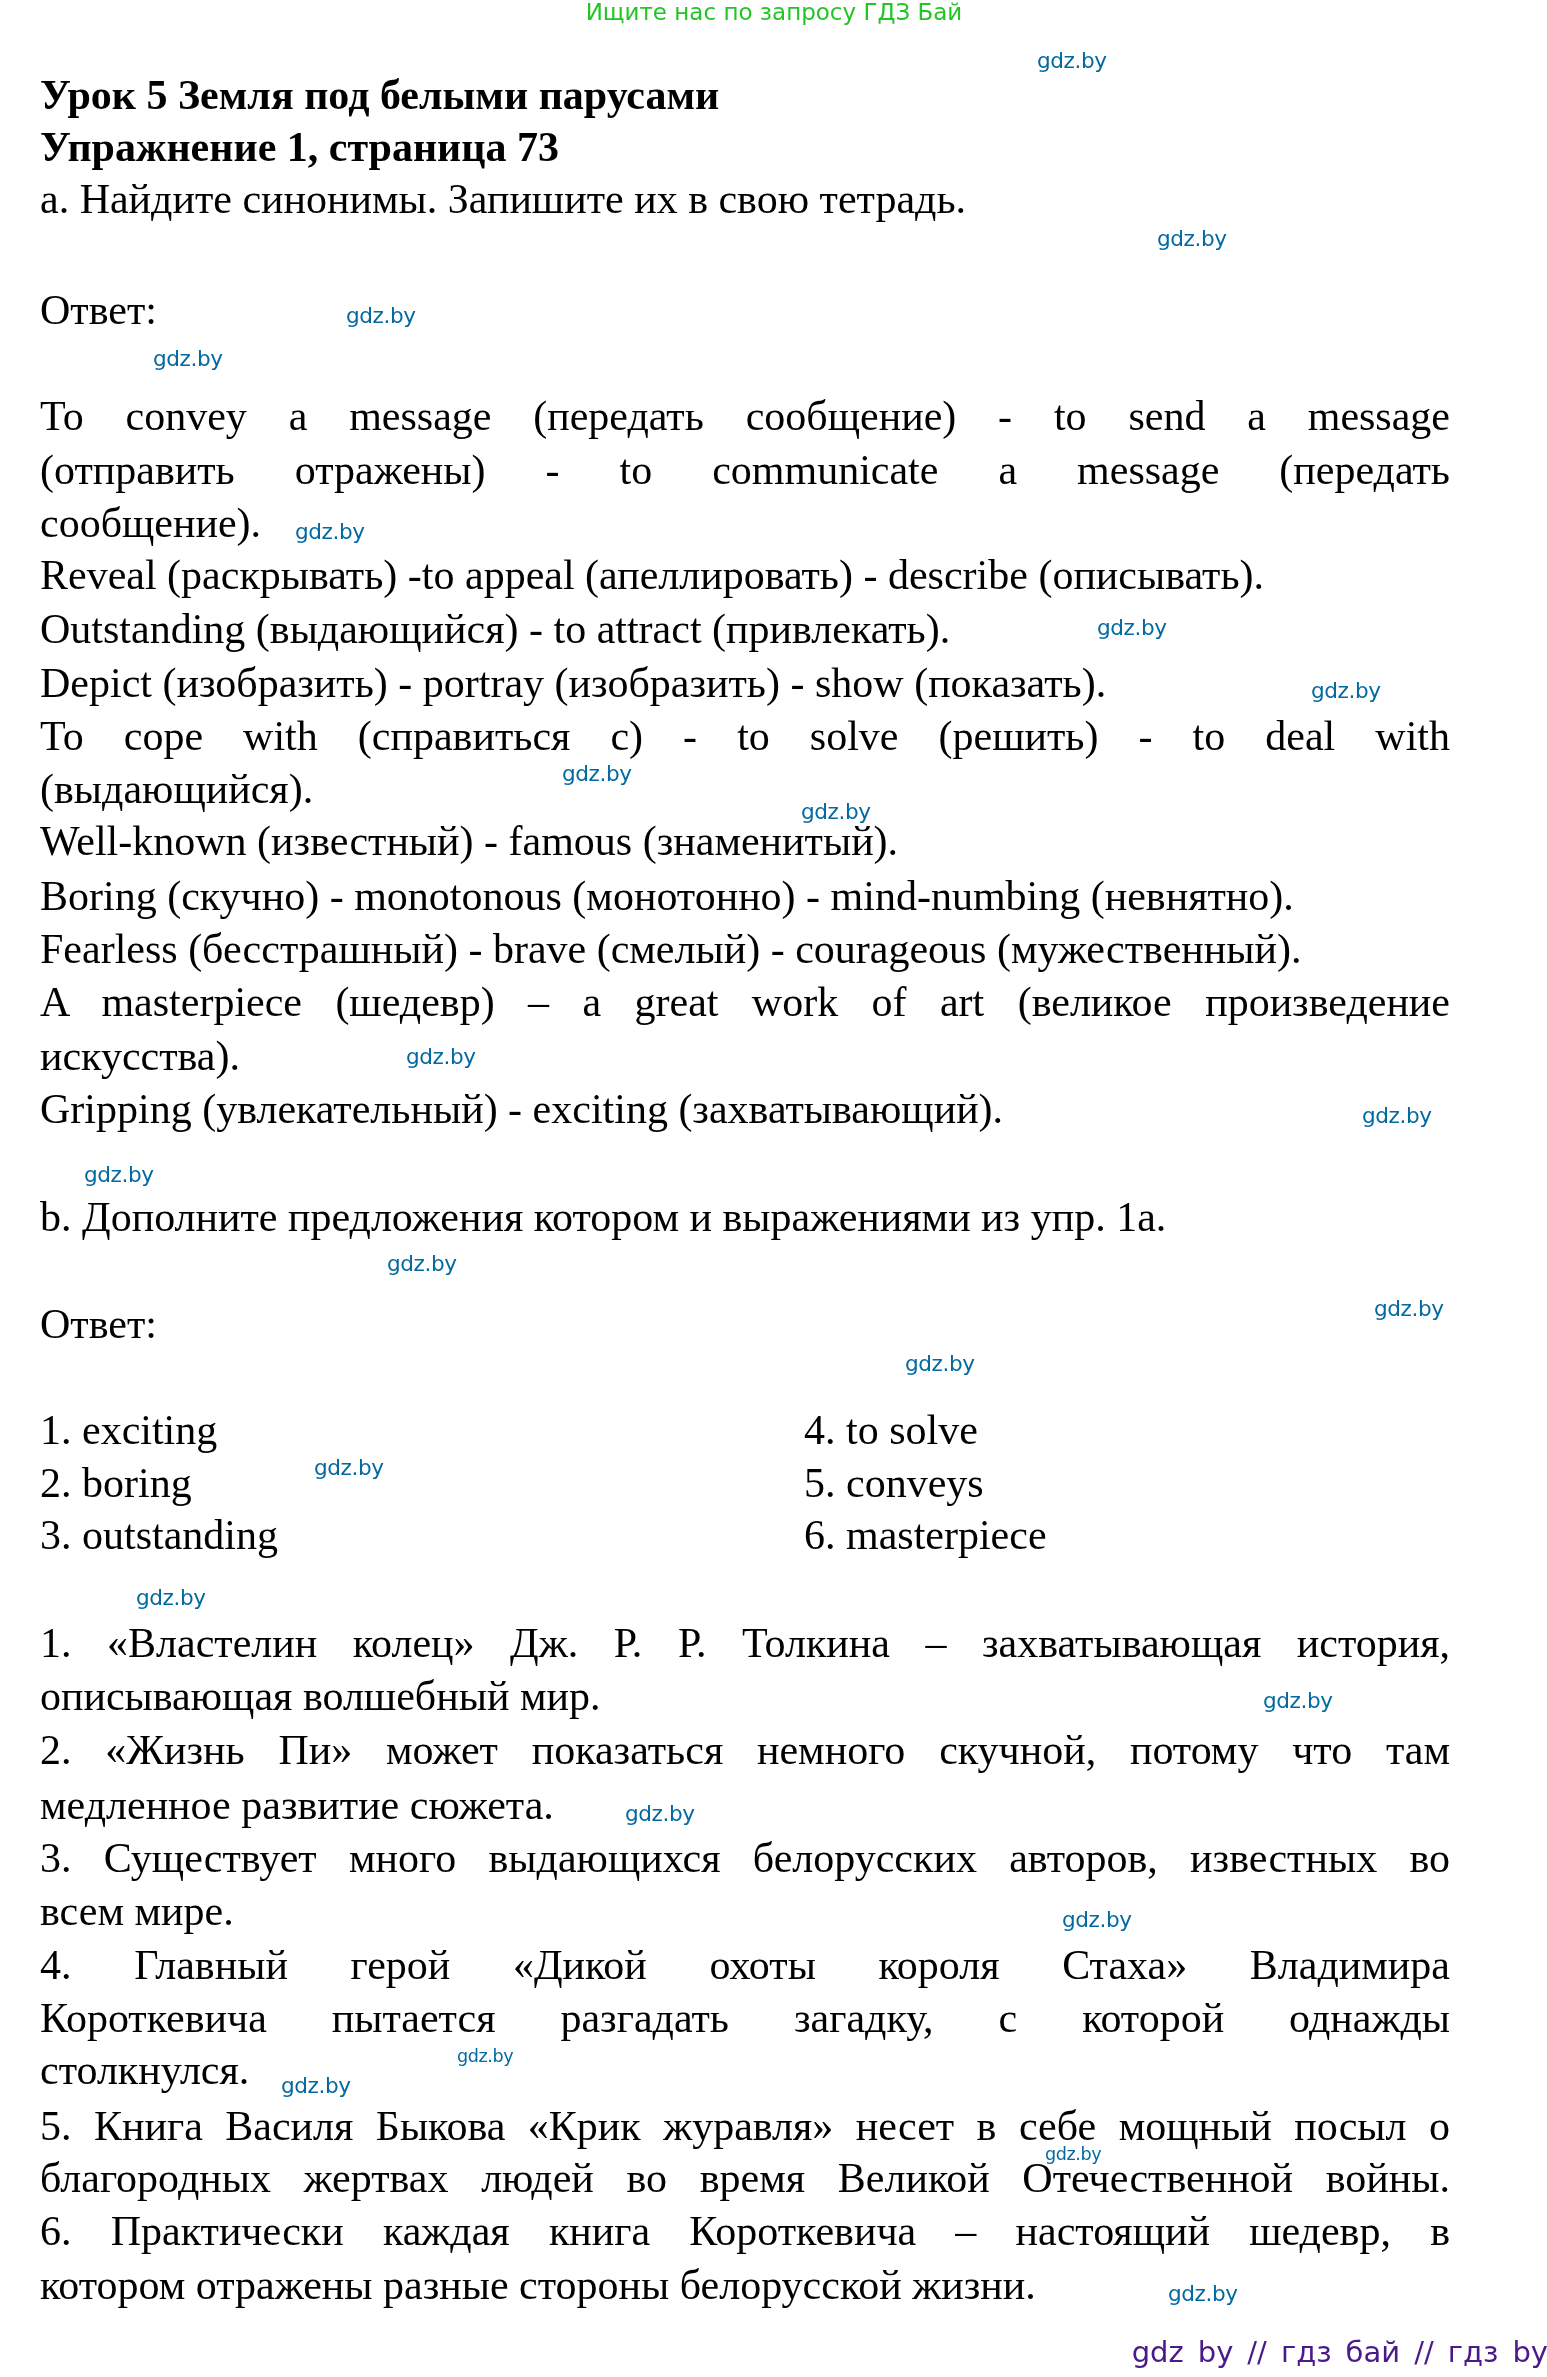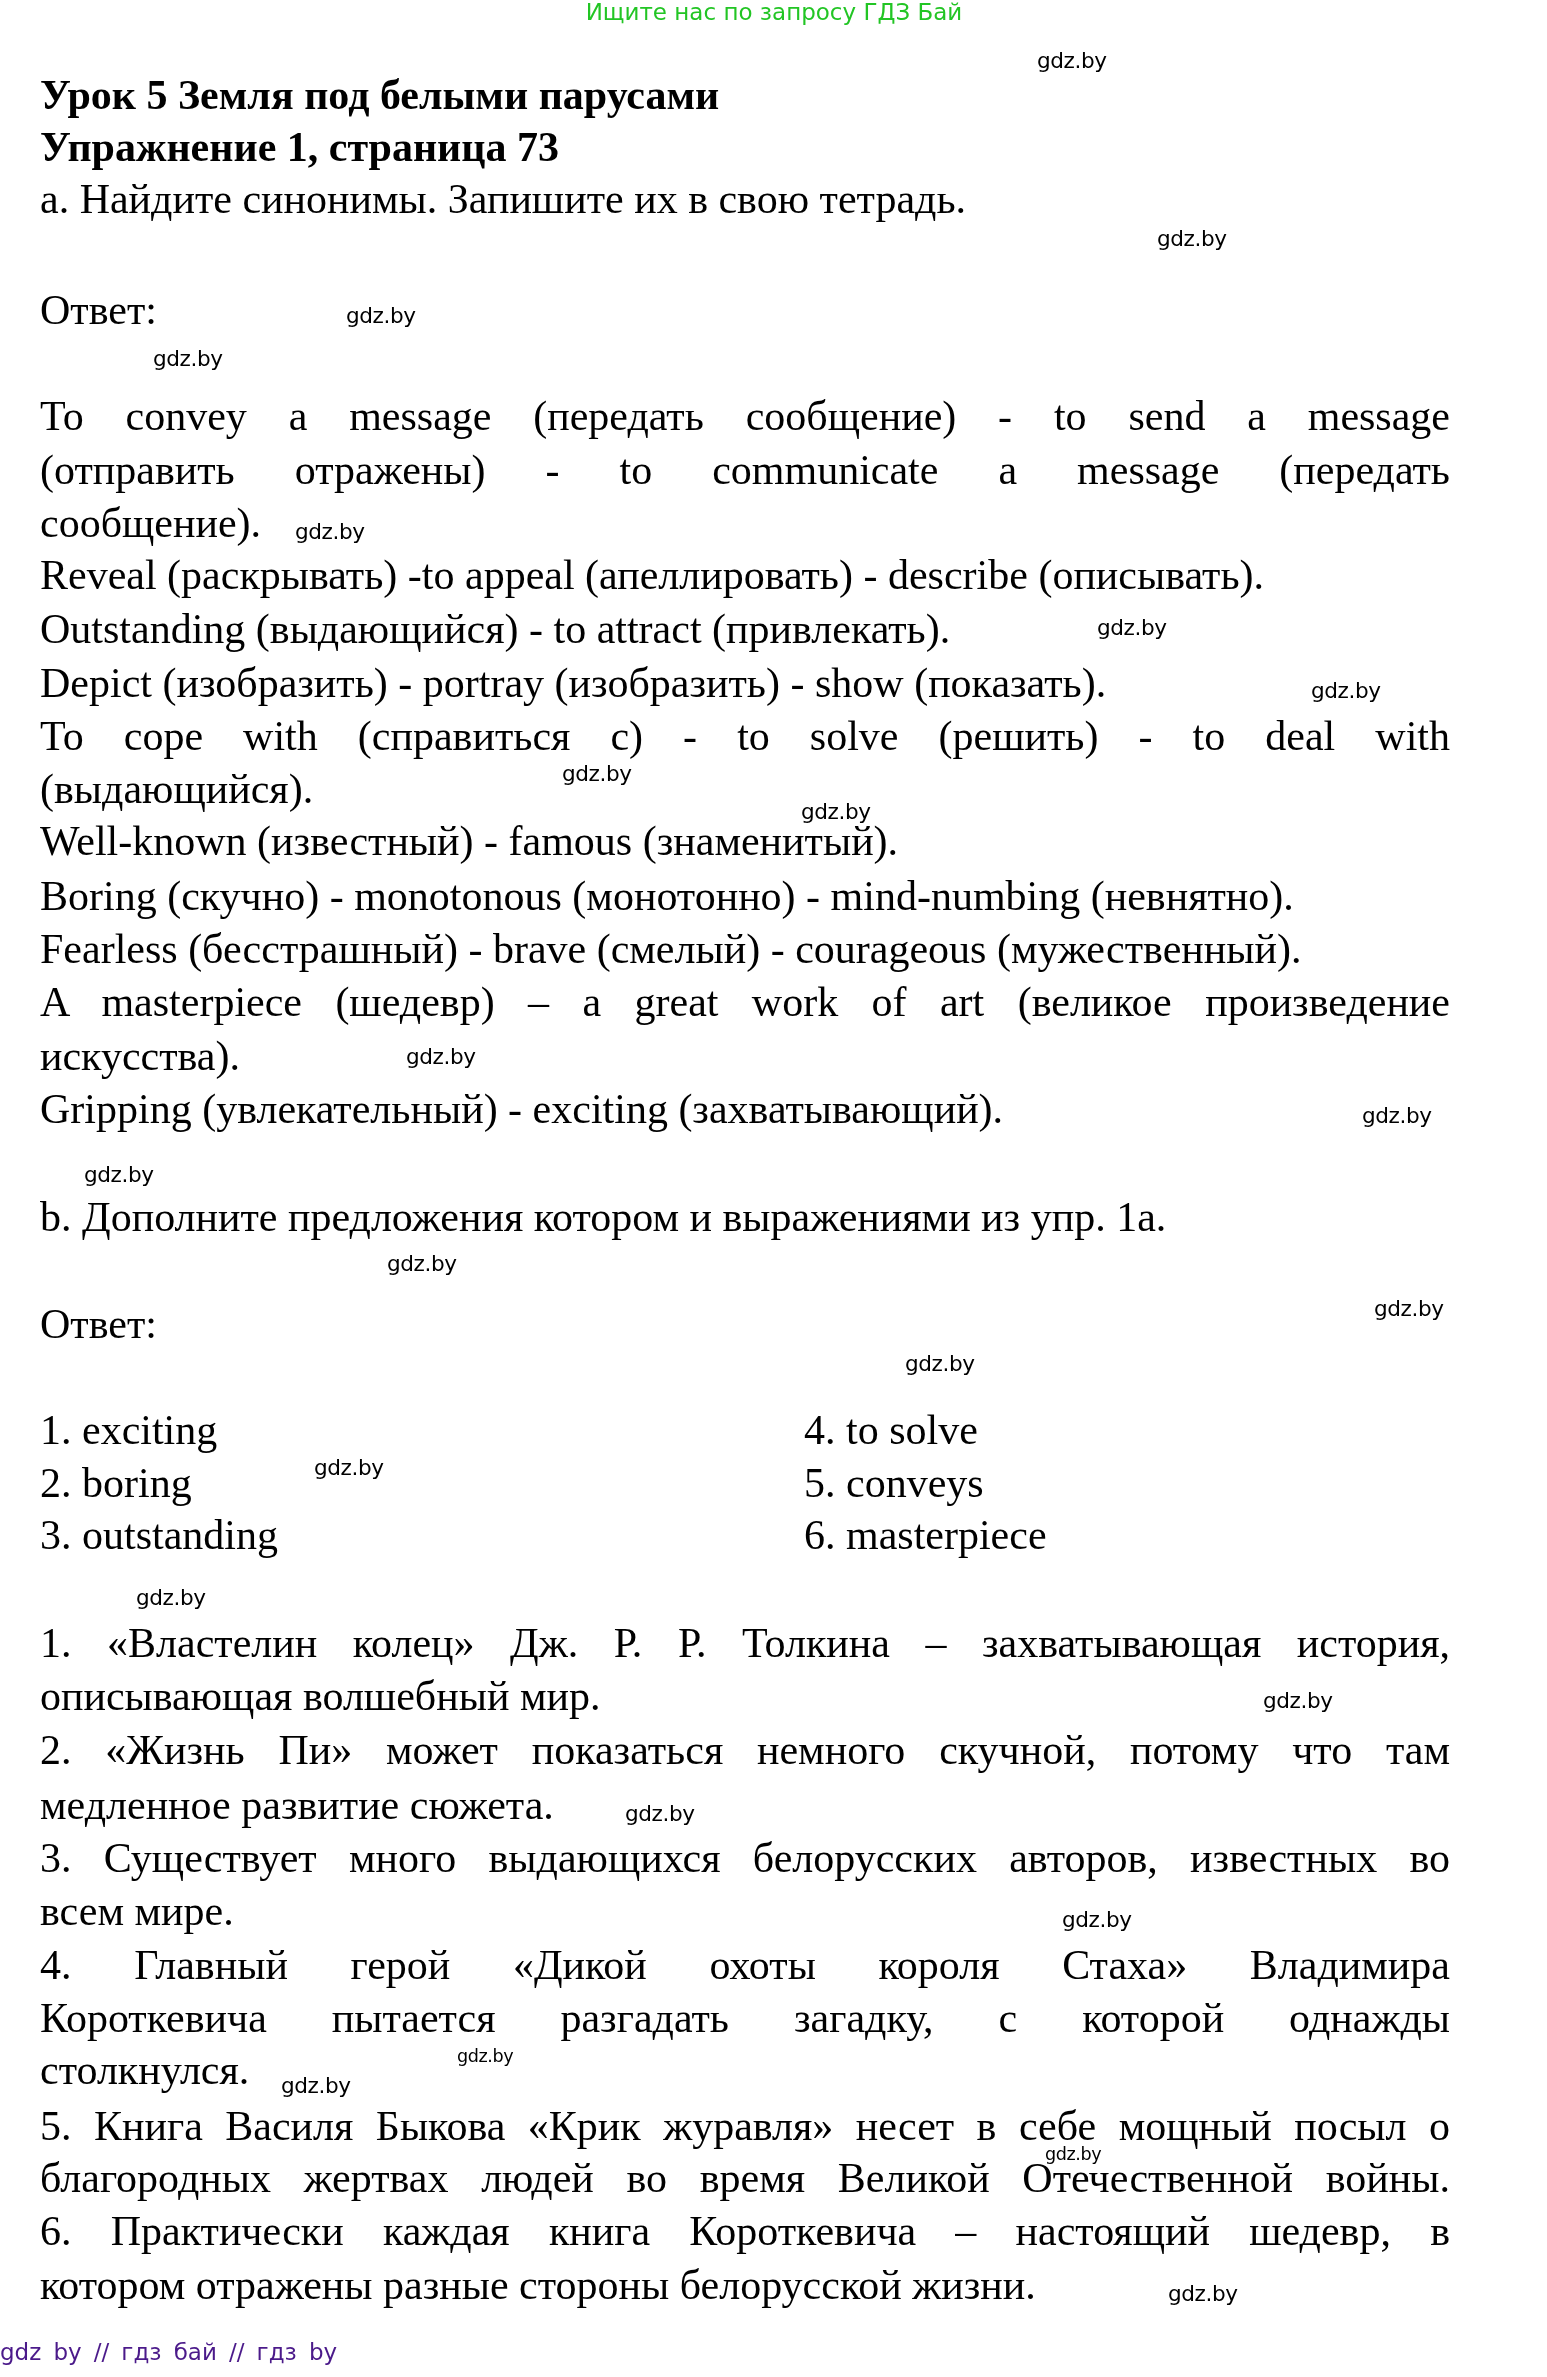--- a/index.html
+++ b/index.html
@@ -2,35 +2,35 @@
 <html style="font-size:12.8px"><head>
 <meta charset="utf-8">
 <style>
   html, body { margin:0; padding:0; background:#ffffff; }
   body { width:1548px; height:2377px; position:relative; overflow:hidden; }
   .top-banner {
     position:absolute; left:0; width:1548px; top:-1.6px; text-align:center;
     font-family:"DejaVu Sans", sans-serif; font-size:23px; color:#22c524; line-height:29px;
   }
   .footer {
-    position:absolute; left:0; width:1548px; top:2338px; text-align:left;
-    font-family:"DejaVu Sans", sans-serif; font-size:23px; color:#4b1a8a; line-height:29px;
+    position:absolute; left:0; width:1548px; top:2338px; text-align:right;
+    font-family:"DejaVu Sans", sans-serif; font-size:29px; color:#4b1a8a; line-height:29px;
     word-spacing:4.8px;
   }
   .line {
     position:absolute; left:40px; width:1410px;
     font-family:"Liberation Serif", serif; font-size:42px; line-height:53px; color:#000;
     white-space:nowrap;
   }
   .line.justify { text-align:justify; text-align-last:justify; }
   .line.bold { font-weight:bold;text-align:center; }
   .line.short { width:auto; }
   .col-right { left:804px; width:auto; }
   .wm {
-    position:absolute; font-family:"DejaVu Sans", sans-serif; font-size:21.6px; color:#000000;
+    position:absolute; font-family:"DejaVu Sans", sans-serif; font-size:21.6px; color:#0369a1;
     line-height:24px; white-space:nowrap; letter-spacing:-0.4px;
   }
   .wm.small { font-size:17.6px; }
 </style>
 </head>
 <body>
 
 <div class="top-banner">Ищите нас по запросу ГДЗ Бай</div>
 
 <div class="line bold short" style="top:69px">Урок 5 Земля под белыми парусами</div>

